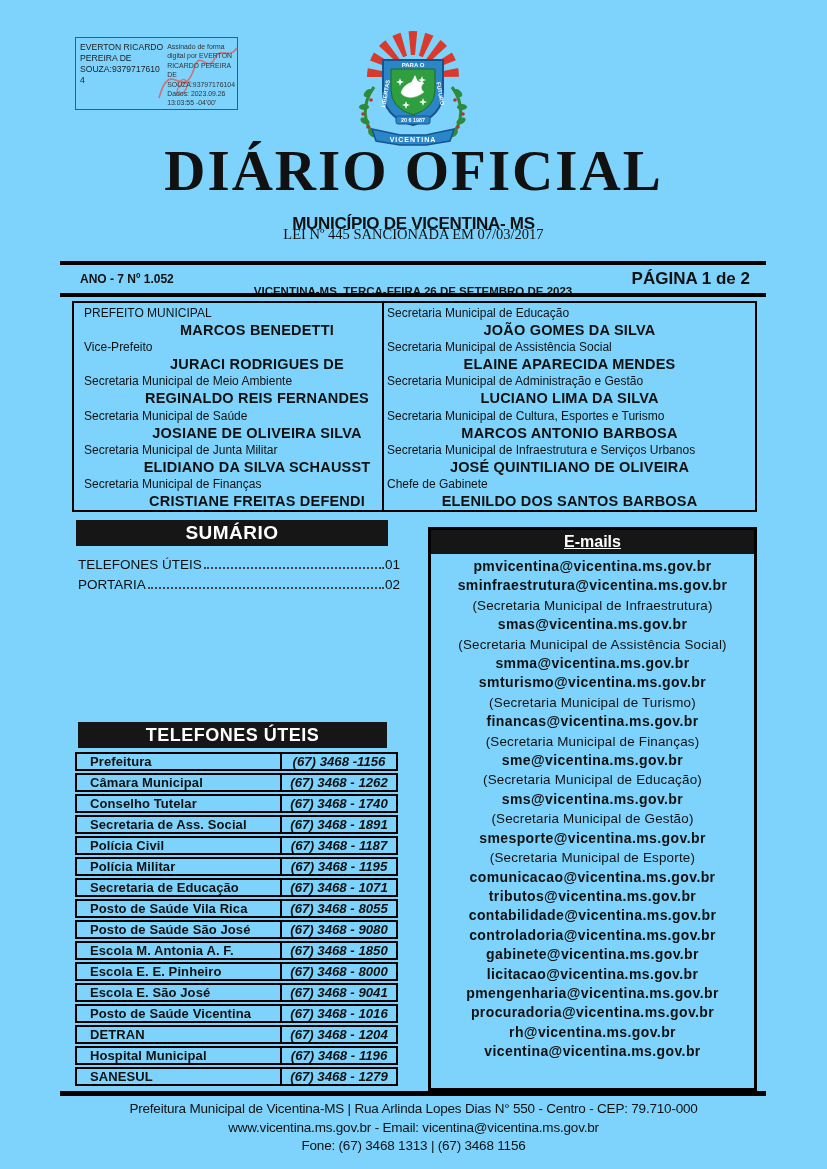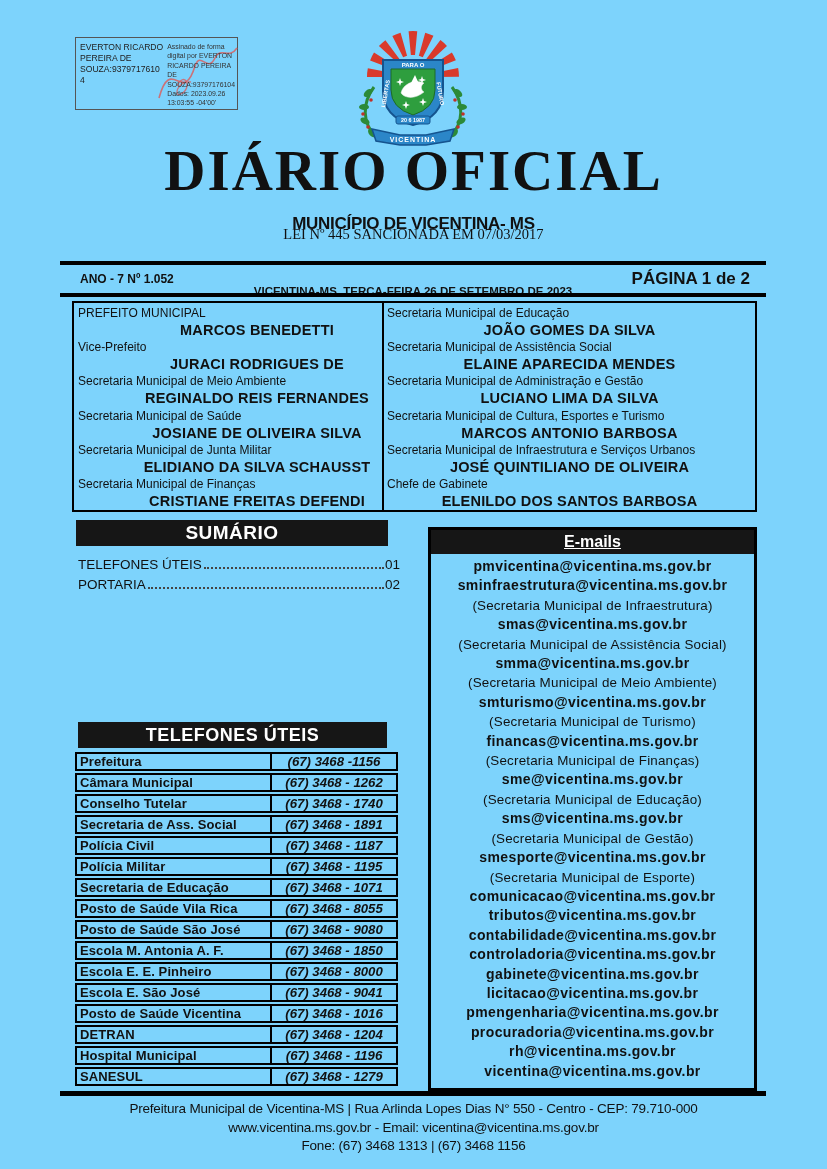--- a/index.html
+++ b/index.html
@@ -31,21 +31,21 @@
   .ed-center{position:absolute;left:0;top:20px;width:100%;text-align:center;font-size:11.5px;font-weight:bold;}
   .ed-right{position:absolute;right:16px;top:4px;font-size:17px;font-weight:bold;}
 
   
   .officials{position:absolute;left:72px;top:301px;width:681px;height:207px;border:2px solid #000;display:flex;}
   .off-col{padding-top:3px;}
   .off-col-left{width:308px;border-right:2px solid #000;}
   .off-col-right{flex:1;}
   .off-pair{height:34.2px;overflow:hidden;}
   .off-title{font-size:12px;line-height:15px;}
-  .off-col-left .off-title{padding-left:4px;}
+  .off-col-left .off-title{padding-left:10px;}
   .off-col-right .off-title{padding-left:3px;}
   .off-name{font-size:14.5px;font-weight:bold;line-height:18px;text-align:center;letter-spacing:.2px;}
   .off-col-left .off-name{padding-left:58px;}
 
   
   .black-bar{background:#161616;color:#fff;font-weight:bold;text-align:center;}
 
   
   .summary-bar{position:absolute;left:76px;top:520px;width:312px;height:26px;font-size:19px;line-height:26px;letter-spacing:.5px;}
   .summary-list{position:absolute;left:78px;top:551px;width:322px;}
@@ -56,21 +56,21 @@
   .emails-panel{position:absolute;left:428px;top:527px;width:329px;height:564px;border:3px solid #000;box-sizing:border-box;}
   .emails-bar{height:24px;font-size:16px;line-height:24px;margin:-0px;text-decoration:underline;}
   .emails-list{padding-top:3px;text-align:center;}
   .email-line{line-height:19.4px;font-size:13.4px;letter-spacing:.2px;}
   .email-line[data-kind="email"]{font-weight:bold;font-size:14px;letter-spacing:.4px;}
 
   
   .phones-bar{position:absolute;left:78px;top:722px;width:309px;height:26px;font-size:18px;line-height:26px;letter-spacing:.5px;}
   .phones-table{position:absolute;left:75px;top:752px;width:323px;}
   .ph-row{display:flex;border:2px solid #000;height:15px;margin-bottom:2px;align-items:center;}
-  .ph-name{width:190px;padding-left:3px;font-weight:bold;font-size:13px;letter-spacing:.1px;}
+  .ph-name{width:190px;padding-left:13px;font-weight:bold;font-size:13px;letter-spacing:.1px;}
   .ph-phone{flex:1;align-self:stretch;border-left:2px solid #000;text-align:center;
             font-weight:bold;font-style:italic;font-size:13.2px;line-height:15px;}
 
   
   .footer-rule{top:1091px;height:5px;}
   .footer{position:absolute;left:0;top:1100px;width:100%;text-align:center;font-size:13.5px;line-height:18.6px;letter-spacing:-0.2px;}
 </style>
 </head>
 <body>
 
@@ -252,21 +252,20 @@
         <div class="email-line" data-kind="email">sminfraestrutura@vicentina.ms.gov.br</div>
 
         <div class="email-line" data-kind="dept">(Secretaria Municipal de Infraestrutura)</div>
 
         <div class="email-line" data-kind="email">smas@vicentina.ms.gov.br</div>
 
         <div class="email-line" data-kind="dept">(Secretaria Municipal de Assistência Social)</div>
 
         <div class="email-line" data-kind="email">smma@vicentina.ms.gov.br</div>
 
-        <div class="email-line" data-kind="dept">(Secretaria Municipal de Meio Ambiente)</div>
 
         <div class="email-line" data-kind="email">smturismo@vicentina.ms.gov.br</div>
 
         <div class="email-line" data-kind="dept">(Secretaria Municipal de Turismo)</div>
 
         <div class="email-line" data-kind="email">financas@vicentina.ms.gov.br</div>
 
         <div class="email-line" data-kind="dept">(Secretaria Municipal de Finanças)</div>
 
         <div class="email-line" data-kind="email">sme@vicentina.ms.gov.br</div>

